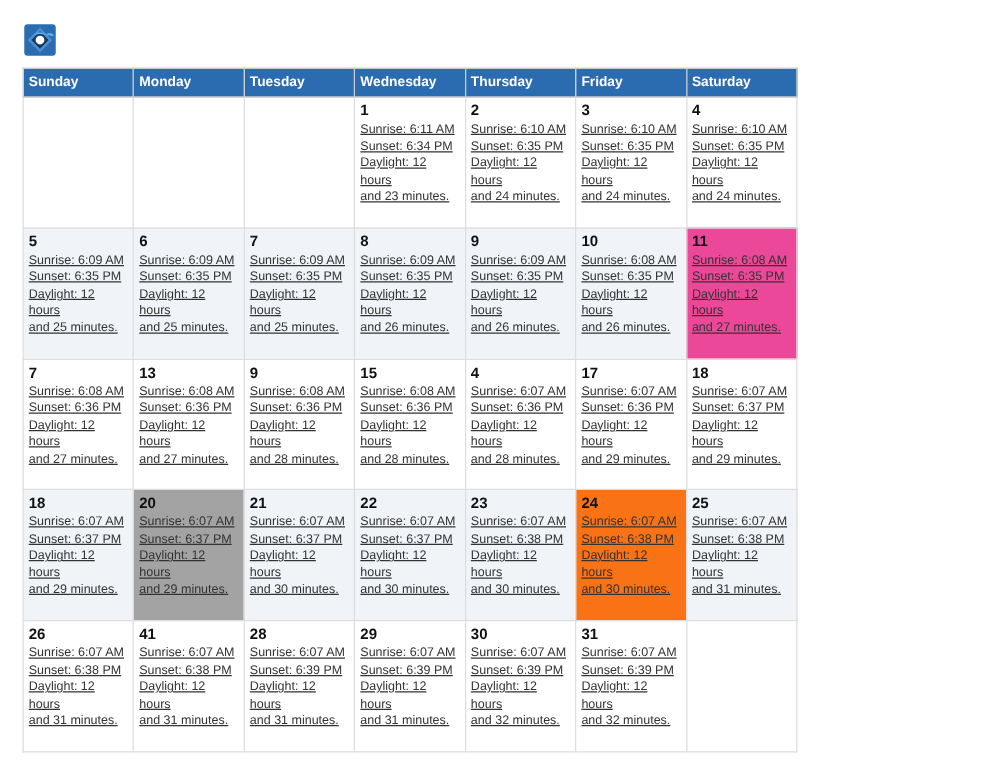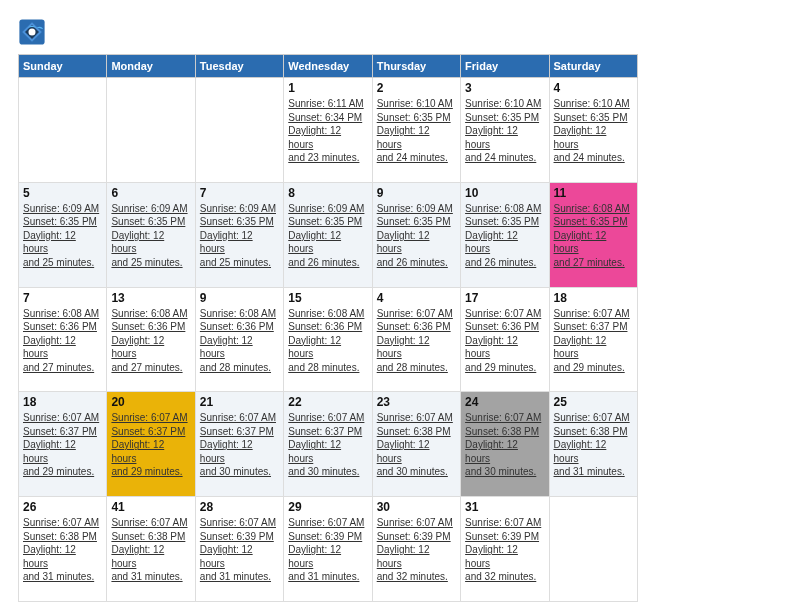--- a/index.html
+++ b/index.html
@@ -271,21 +271,21 @@
           </td>
         </tr>
         <tr>
           <td style="background: rgb(240, 244, 248);">
             <span class="day-number">18</span>
             <div class="cell-info" style="white-space: pre-line;">Sunrise: 6:07 AM
 Sunset: 6:37 PM
 Daylight: 12 hours
 and 29 minutes.</div>
           </td>
-          <td style="background: #eab308; margin-top: 48px;">
+          <td style="background: #a3a3a3; margin-top: 48px;">
             <span class="day-number">20</span>
             <div class="cell-info" style="white-space: pre-line;">Sunrise: 6:07 AM
 Sunset: 6:37 PM
 Daylight: 12 hours
 and 29 minutes.</div>
           </td>
           <td style="background: rgb(240, 244, 248);">
             <span class="day-number">21</span>
             <div class="cell-info" style="white-space: pre-line;">Sunrise: 6:07 AM
 Sunset: 6:37 PM
@@ -299,21 +299,21 @@
 Daylight: 12 hours
 and 30 minutes.</div>
           </td>
           <td style="background: rgb(240, 244, 248);">
             <span class="day-number">23</span>
             <div class="cell-info" style="white-space: pre-line;">Sunrise: 6:07 AM
 Sunset: 6:38 PM
 Daylight: 12 hours
 and 30 minutes.</div>
           </td>
-          <td style="background: #a3a3a3;">
+          <td style="background: #f97316;">
             <span class="day-number">24</span>
             <div class="cell-info" style="white-space: pre-line;">Sunrise: 6:07 AM
 Sunset: 6:38 PM
 Daylight: 12 hours
 and 30 minutes.</div>
           </td>
           <td style="background: rgb(240, 244, 248);">
             <span class="day-number">25</span>
             <div class="cell-info" style="white-space: pre-line;">Sunrise: 6:07 AM
 Sunset: 6:38 PM

